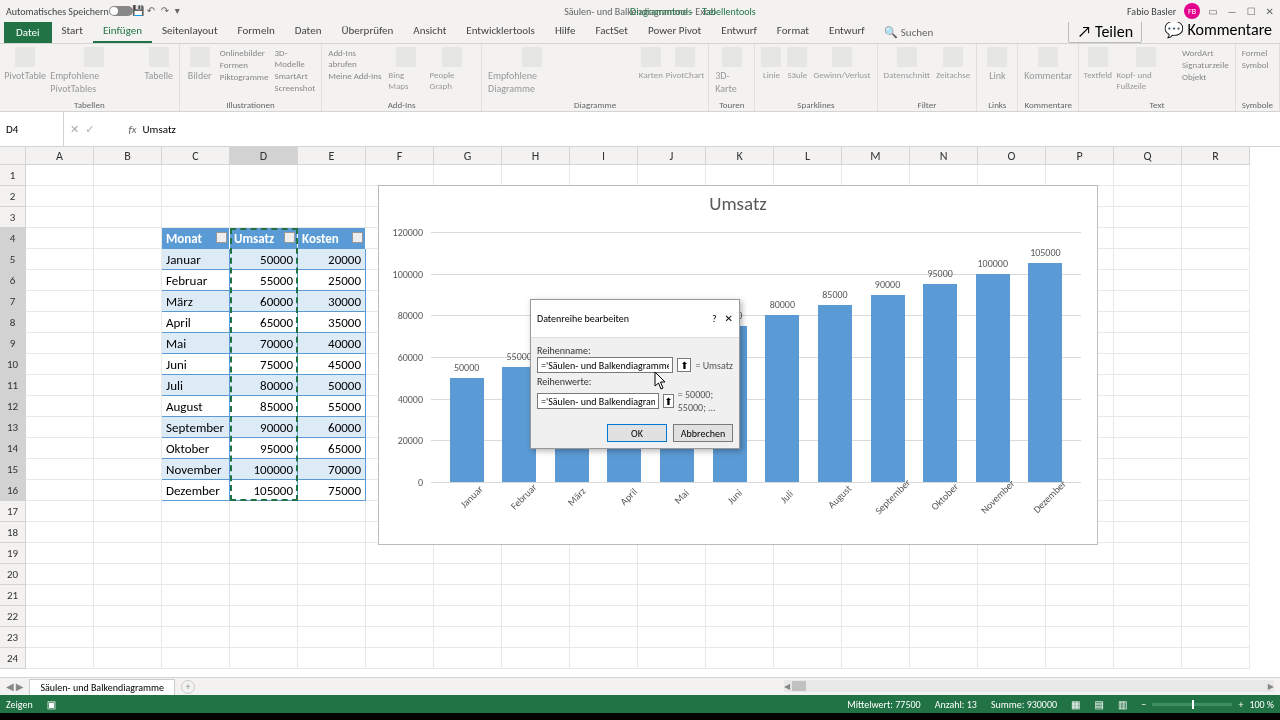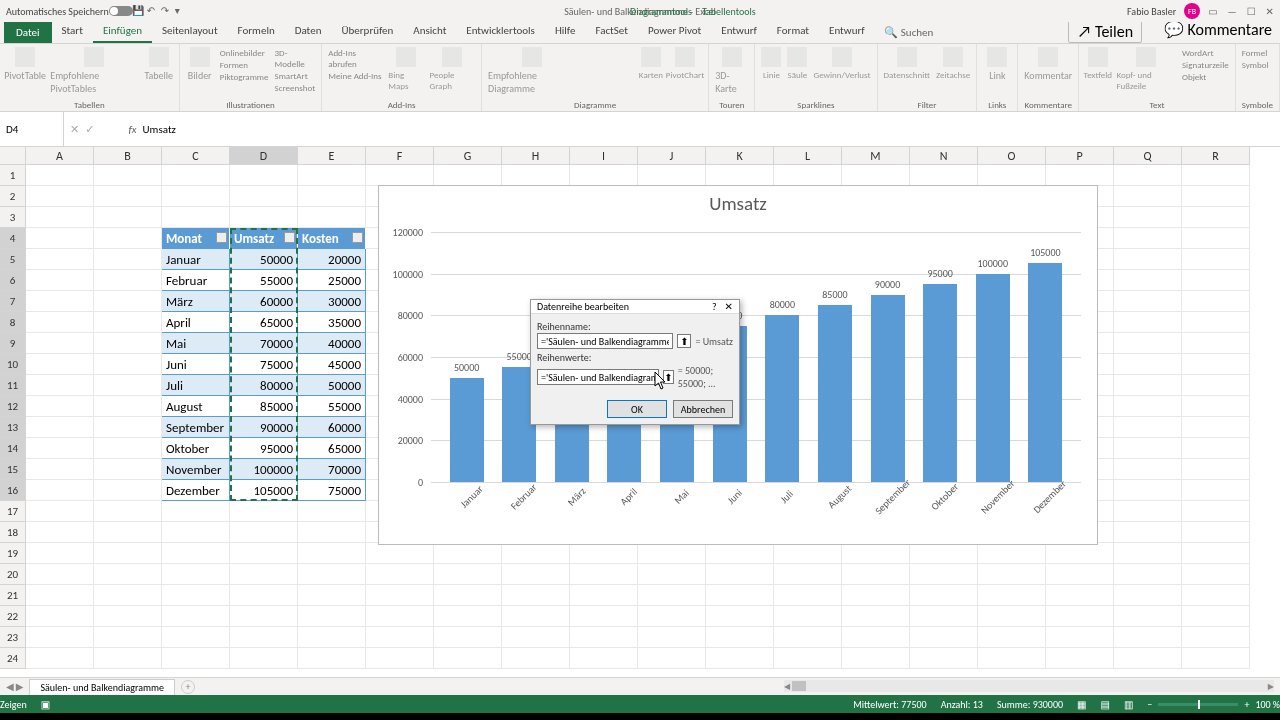--- a/index.html
+++ b/index.html
@@ -72,21 +72,21 @@
 .chart-plot { position: absolute; top: 46px; left: 52px; width: 650px; height: 250px; }
 .chart-plot .hgrid { position: absolute; left: 0; width: 100%; border-top: 1px solid #d9d9d9; }
 .chart-plot .ylabel { position: absolute; right: 658px; font-size: 10px; color: #595959; transform: translateY(-50%); }
 .chart-plot .bar { position: absolute; bottom: 0; width: 34px; background: #5b9bd5; }
 .chart-plot .bar-label { position: absolute; font-size: 10px; color: #595959; transform: translateX(-50%); }
 .chart-x { position: absolute; top: 300px; left: 52px; width: 650px; height: 50px; }
 .chart-x div { position: absolute; font-size: 10px; color: #595959; transform: rotate(-45deg) translateX(-50%); transform-origin: left top; }
 
 
 .dialog { position: absolute; top: 152px; left: 530px; width: 210px; background: #f0f0f0; border: 1px solid #999; box-shadow: 2px 2px 6px rgba(0,0,0,.3); font-size: 10px; }
-.dialog .dlg-title { display: flex; justify-content: space-between; padding: 0 6px; background: #fff; border-bottom: 1px solid #ddd; }
+.dialog .dlg-title { display: flex; justify-content: space-between; padding: 12px 6px; background: #fff; border-bottom: 1px solid #ddd; }
 .dialog .dlg-title .ctr { display: flex; gap: 8px; }
 .dialog .dlg-body { padding: 4px 6px; }
 .dialog .dlg-body label { display: block; color: #333; margin-top: 2px; }
 .dialog .field-row { display: flex; align-items: center; gap: 4px; }
 .dialog .txt { flex: 1; border: 1px solid #7a7a7a; background: #fff; padding: 1px 3px; font-size: 10px; height: 16px; }
 .dialog .picker { width: 14px; height: 14px; border: 1px solid #7a7a7a; background: #fff; display: flex; align-items: center; justify-content: center; }
 .dialog .res { color: #555; font-size: 10px; }
 .dialog .dlg-buttons { display: flex; justify-content: flex-end; gap: 6px; padding: 6px; }
 .dialog .dlg-buttons button { width: 60px; height: 18px; font-size: 10px; border: 1px solid #7a7a7a; background: #e1e1e1; }
 .dialog .dlg-buttons button.primary { border: 1px solid #0078d4; }
@@ -97,21 +97,21 @@
 
 
 .sheet-tabs { height: 18px; border-top: 1px solid #d4d4d4; display: flex; align-items: center; font-size: 10px; background: #f3f2f1; position: relative; }
 .sheet-tabs .nav { display: flex; gap: 2px; padding: 0 6px; color: #888; }
 .sheet-tabs .tab { background: #fff; border: 1px solid #ccc; border-bottom: none; padding: 1px 10px; }
 .sheet-tabs .add { width: 14px; height: 14px; border: 1px solid #ccc; border-radius: 50%; margin-left: 6px; text-align: center; line-height: 12px; color: #888; }
 .sheet-tabs .hscroll { position: absolute; right: 6px; top: 2px; width: 490px; height: 12px; background: #e8e8e8; display:flex; align-items:center;}
 .sheet-tabs .hscroll .thumb{ width:14px;height:10px;background:#c1c1c1;margin-left:2px;}
 
 
-.status-bar { height: 18px; background: #217346; color: #fff; display: flex; align-items: center; font-size: 10px; padding: 0 0; gap: 14px; }
+.status-bar { height: 18px; background: #217346; color: #fff; display: flex; align-items: center; font-size: 10px; padding: 0 6px; gap: 14px; }
 .status-bar .spacer { flex: 1; }
 .status-bar .zoom { display: flex; align-items: center; gap: 6px; }
 .zoom-track { width: 80px; height: 3px; background: #3e8c63; position: relative; }
 .zoom-track::after { content: ""; position: absolute; left: 50%; top: -3px; width: 2px; height: 9px; background: #fff; }
 
 
 .blackbar { height: 22px; background: #000; }
 
 .win-controls { display:flex; gap:10px; color:#666; }
 </style>

